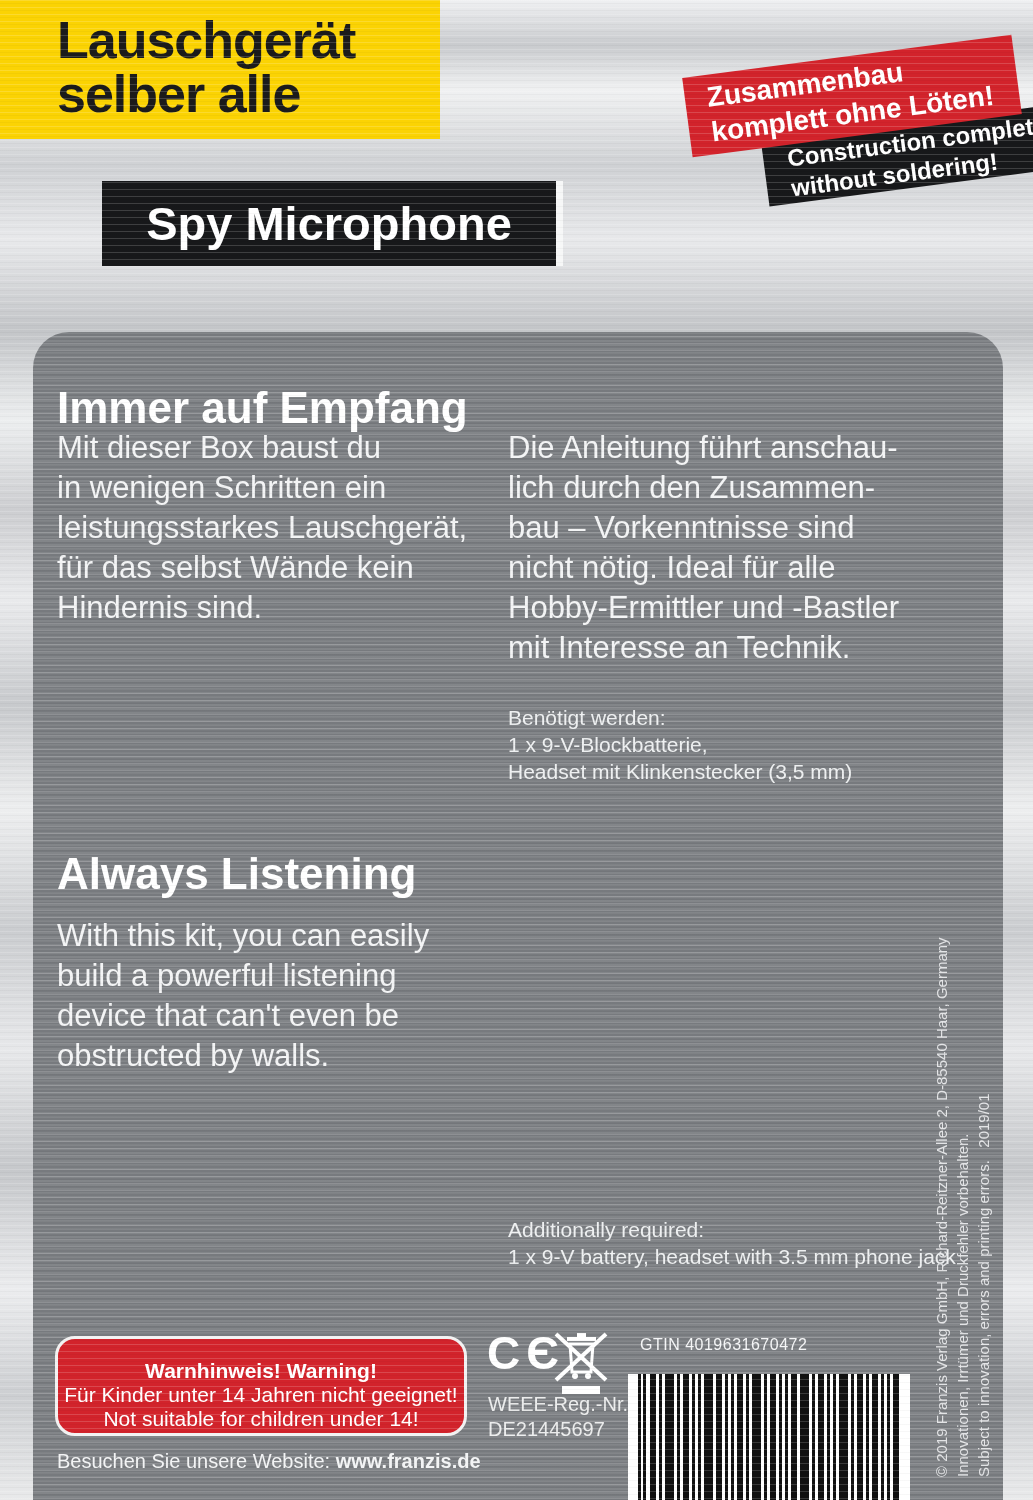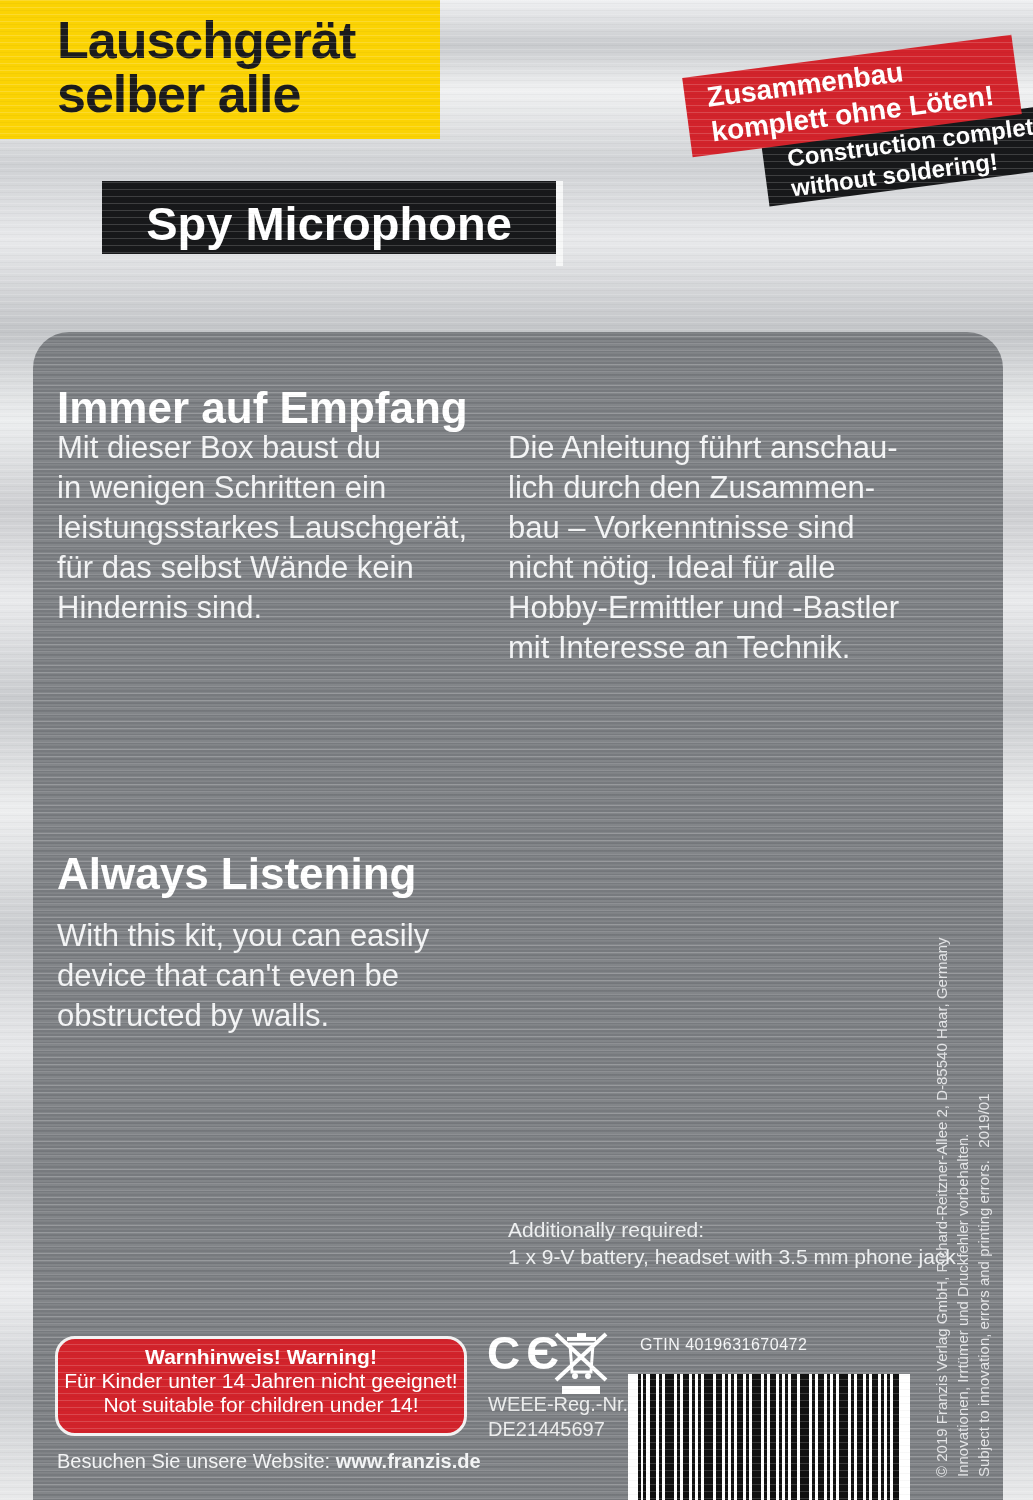--- a/index.html
+++ b/index.html
@@ -19,21 +19,21 @@
       rgba(255,255,255,.28) 0 1px, rgba(255,255,255,0) 1px 3px,
       rgba(0,0,0,.05) 3px 4px, rgba(0,0,0,0) 4px 7px);
     opacity:.6;
   }
   .abs { position:absolute; }
 
   
   .yellow-box { left:0; top:35; width:440px; height:139px; background:#fbd303;
     color:#1b1b1b; font-weight:bold; font-size:52px; line-height:54px;
     letter-spacing:-1px; padding:13px 0 0 57px; z-index:2; }
-  .black-box { left:102px; top:181px; width:454px; height:73px; background:#17181a;
+  .black-box { left:102px; top:181px; width:454px; height:85px; background:#17181a;
     color:#ffffff; font-weight:bold; font-size:47px; line-height:85px;
     text-align:center; z-index:2; }
   .black-box-edge { left:556px; top:181px; width:7px; height:85px; background:#f6f7f7; z-index:2; }
 
   .badge-red { left:686px; top:56px; width:332px; height:80px; background:#d2232b;
     transform:rotate(-7.5deg); color:#fff; font-weight:bold; font-size:28px;
     line-height:35px; padding:5px 0 0 22px; z-index:3; }
   .badge-black { left:764px; top:122px; width:320px; height:64px; background:#17181a;
     transform:rotate(-7.5deg); color:#fff; font-weight:bold; font-size:24px;
     line-height:30px; padding:4px 0 0 24px; z-index:2; }
@@ -53,21 +53,21 @@
   .col-de-2 { left:508px; top:428px; }
   .req-de   { left:508px; top:704px; }
   .heading-en { left:57px; top:848px; }
   .col-en-1 { left:57px; top:916px; }
   .col-en-2 { left:508px; top:916px; }
   .req-en   { left:508px; top:1216px; }
 
   
   .warning-box { left:55px; top:1336px; width:412px; height:100px; background:#d2232b;
     border:3px solid #f2f2f2; border-radius:20px; color:#fff; text-align:center;
-    font-size:21px; line-height:24px; padding-top:6px; z-index:2; }
+    font-size:21px; line-height:24px; padding-top:20px; z-index:2; }
   .warning-box .w1 { font-weight:bold; }
 
   .ce-mark { left:487px; top:1326px; color:#ffffff; font-weight:bold;
     font-size:46px; letter-spacing:6px; z-index:2; }
   .weee-icon { left:552px; top:1330px; z-index:2; }
   .weee-text { left:488px; top:1392px; color:#eceded; font-size:20px; line-height:25px; z-index:2; }
   .gtin { left:640px; top:1336px; color:#f5f6f7; font-size:16px; letter-spacing:.5px; z-index:2; }
   .barcode { left:628px; top:1374px; z-index:2; }
   .website { left:57px; top:1450px; color:#f3f4f5; font-size:20px; z-index:6; }
   .website b { font-weight:bold; }
@@ -114,25 +114,31 @@
 
   <div class="abs body-col col-de-2">
     <div>Die Anleitung führt anschau-</div>
     <div>lich durch den Zusammen-</div>
     <div>bau – Vorkenntnisse sind</div>
     <div>nicht nötig. Ideal für alle</div>
     <div>Hobby-Ermittler und -Bastler</div>
     <div>mit Interesse an Technik.</div>
   </div>
 
+  <div class="abs small-col req-de">
+    <div>Benötigt werden:</div>
+    <div>1 x 9-V-Blockbatterie,</div>
+    <div>Headset mit Klinkenstecker (3,5 mm)</div>
+  </div>
 
   <div class="abs h1 heading-en">Always Listening</div>
 
   <div class="abs body-col col-en-1">
     <div>With this kit, you can easily</div>
+    <div>build a powerful listening</div>
     <div>device that can't even be</div>
     <div>obstructed by walls.</div>
   </div>
 
 
   <div class="abs small-col req-en">
     <div>Additionally required:</div>
     <div>1 x 9-V battery, headset with 3.5 mm phone jack</div>
   </div>
 

